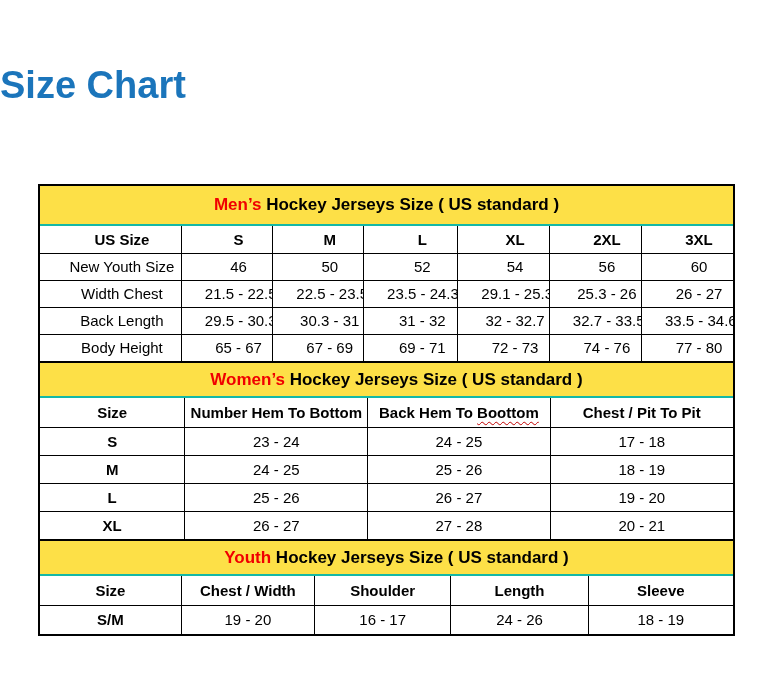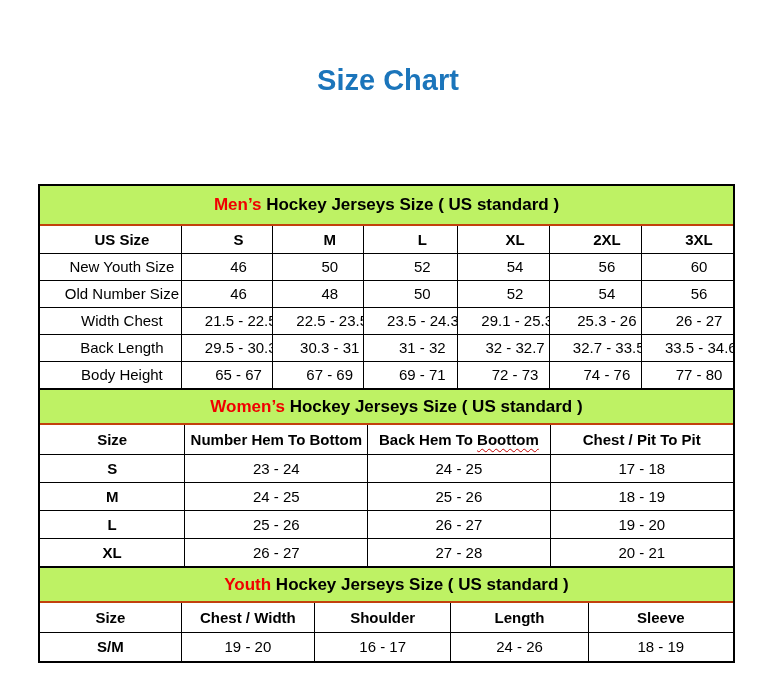--- a/index.html
+++ b/index.html
@@ -5,42 +5,41 @@
   * { margin: 0; padding: 0; box-sizing: border-box; }
   html, body {
     width: 776px; height: 692px;
     background: #ffffff;
     font-family: "Liberation Sans", sans-serif;
     overflow: hidden;
   }
   .page { position: relative; width: 776px; height: 692px; }
   .page-title {
     margin-top: 64px;
-    text-align: center;
-    font-size: 29px;
+    font-size: 38px;
     font-weight: bold;
     color: #1b75bb;
     letter-spacing: 0px;
   }
   .chart-container {
     position: absolute;
     left: 38px; top: 120px;
     width: 697px;
     border: 2px solid #000000;
     background: #ffffff;
   }
   .band {
-    background: #bef264;
+    background: #fde047;
     display: flex;
     align-items: center;
     justify-content: center;
     font-size: 17px;
     font-weight: bold;
     color: #000000;
-    border-bottom: 2px solid #c2410c;
+    border-bottom: 2px solid #14b8a6;
   }
   .band-men { height: 40px; }
   .band-mid { height: 37px; border-top: 2px solid #000000; padding-left: 20px; }
   .band-highlight { color: #f00000; white-space: pre; }
   .band-rest { white-space: pre; }
   table {
     width: 100%;
     border-collapse: collapse;
     border-style: hidden; 
     table-layout: fixed;
@@ -108,29 +107,20 @@
           <tr>
             <td>New Youth Size</td>
             <td>46</td>
             <td>50</td>
             <td>52</td>
             <td>54</td>
             <td>56</td>
             <td>60</td>
           </tr>
           <tr>
-            <td>Old Number Size</td>
-            <td>46</td>
-            <td>48</td>
-            <td>50</td>
-            <td>52</td>
-            <td>54</td>
-            <td>56</td>
-          </tr>
-          <tr>
             <td>Width Chest</td>
             <td>21.5 - 22.5</td>
             <td>22.5 - 23.5</td>
             <td>23.5 - 24.3</td>
             <td>29.1 - 25.3</td>
             <td>25.3 - 26</td>
             <td>26 - 27</td>
           </tr>
           <tr>
             <td>Back Length</td>

